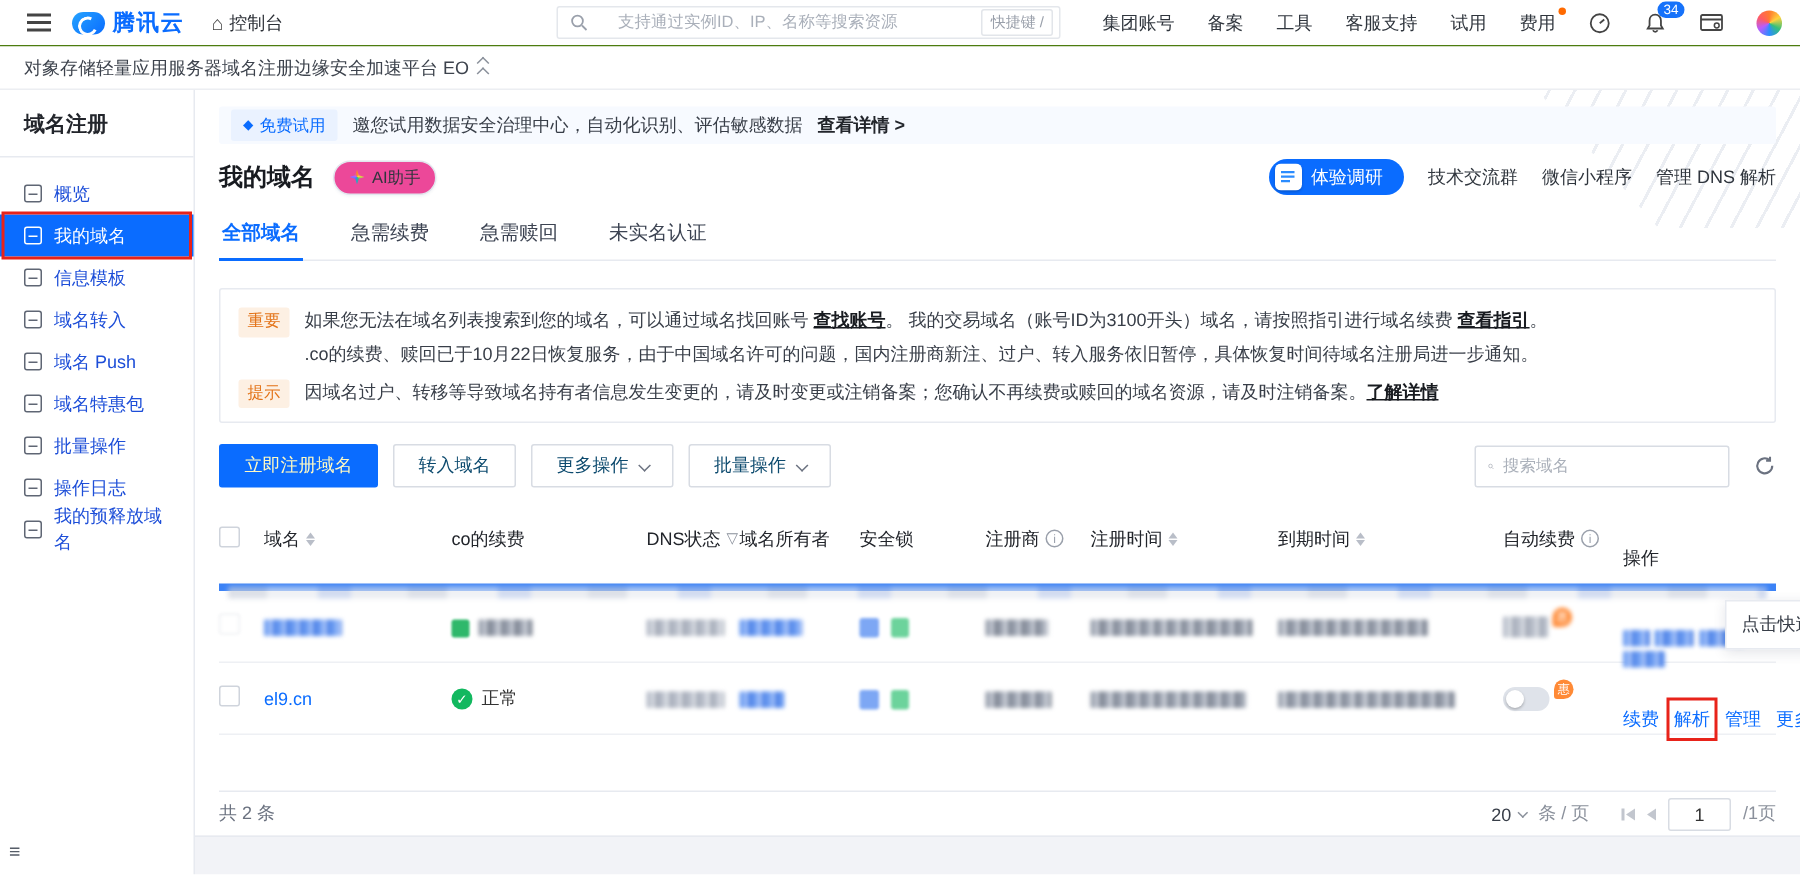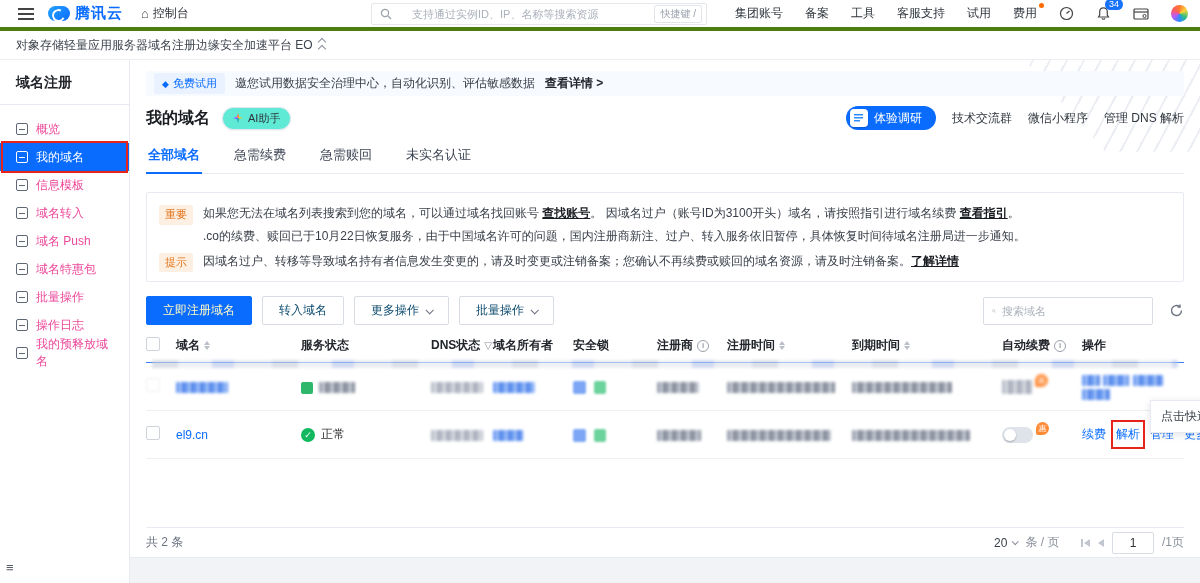--- a/index.html
+++ b/index.html
@@ -1,20 +1,20 @@
 <!DOCTYPE html>
 <html><head>
 <meta charset="utf-8">
 <style>
   *{margin:0;padding:0;box-sizing:border-box;font-family:"Liberation Sans","DejaVu Sans",sans-serif;}
   html,body{width:1200px;height:583px;overflow:hidden;background:#fff;font-size:12px;color:#333;}
   .app{position:relative;width:1200px;height:583px;display:flex;flex-direction:column;}
 
   
-  .topbar{height:31px;display:flex;align-items:center;padding:0 12px;border-bottom:4px solid #4d7c0f;background:#fff;flex:0 0 31px;}
+  .topbar{height:31px;display:flex;align-items:center;padding:0 12px;border-bottom:1px solid #4d7c0f;background:#fff;flex:0 0 31px;}
   .burger{width:16px;height:12px;border-top:2px solid #444;border-bottom:2px solid #444;position:relative;margin:0 14px 0 6px;cursor:pointer;}
   .burger::after{content:"";position:absolute;left:0;right:0;top:3px;border-top:2px solid #444;}
   .logo{display:flex;align-items:center;gap:5px;margin-right:18px;}
   .logo-cloud{width:22px;height:15px;background:linear-gradient(135deg,#25a3ff,#0a6cff);border-radius:8px 8px 8px 8px;position:relative;}
   .logo-cloud::before{content:"";position:absolute;left:4px;top:3px;width:9px;height:9px;border:2px solid #fff;border-radius:50%;border-right-color:transparent;transform:rotate(-20deg);}
   .logo-text{color:#0a6cff;font-size:15px;font-weight:bold;letter-spacing:1px;}
   .console{display:flex;align-items:center;gap:4px;font-size:12px;color:#2b2f36;}
   .home-ico{font-size:13px;color:#444;}
   .topbar .spacer{flex:1;}
   .searchbox{width:336px;height:22px;border:1px solid #e4e7ec;background:#fff;border-radius:2px;display:flex;align-items:center;padding:0 4px 0 8px;gap:20px;margin-right:28px;}
@@ -33,40 +33,40 @@
   .navbar2{height:29px;display:flex;align-items:center;padding:0 16px;border-bottom:1px solid #eceef2;background:#fff;color:#3d434d;font-size:12px;flex:0 0 29px;}
   .navbar2 .pitem{cursor:pointer;white-space:nowrap;}
   .dblchev{display:inline-flex;flex-direction:column;gap:1px;margin-left:6px;cursor:pointer;}
   .dblchev i{width:6px;height:6px;border-left:1.5px solid #8a909b;border-top:1.5px solid #8a909b;transform:rotate(45deg);display:block;}
 
   
   .bodyrow{flex:1;display:flex;min-height:0;position:relative;}
   .sidebar{width:130px;background:#fff;border-right:1px solid #e7eaf0;flex:0 0 130px;position:relative;}
   .sb-title{font-size:14px;font-weight:bold;color:#22252b;padding:14px 0 12px 16px;border-bottom:1px solid #e7eaf0;}
   .sb-menu{padding-top:10px;}
-  .sb-item{height:28px;display:flex;align-items:center;gap:8px;padding:0 10px 0 16px;color:#ec4899;cursor:pointer;position:relative;font-size:12px;}
+  .sb-item{height:28px;display:flex;align-items:center;gap:8px;padding:0 10px 0 16px;color:#1d4ed8;cursor:pointer;position:relative;font-size:12px;}
   .sb-item .micon{width:12px;height:12px;border:1.2px solid #5f6674;border-radius:2px;flex:0 0 12px;background:linear-gradient(#5f6674 0 0) 50% 60%/6px 1.2px no-repeat;}
   .sb-item.sel{background:#0a6cff;color:#fff;}
   .sb-item.sel .micon{border-color:#fff;background:linear-gradient(#fff 0 0) 50% 60%/6px 1.2px no-repeat;}
   .sb-item .chev-s{margin-left:auto;width:6px;height:6px;border-right:1.3px solid #9aa0ab;border-bottom:1.3px solid #9aa0ab;transform:rotate(45deg);}
   .anno{position:absolute;border:2px solid #e8231a;pointer-events:none;z-index:30;}
   .anno-sb{left:1px;right:1px;top:-2px;bottom:-2px;}
   .collapse-ico{position:absolute;left:6px;bottom:8px;color:#565d68;font-size:13px;cursor:pointer;}
 
   
   .content{flex:1;position:relative;display:flex;flex-direction:column;min-width:0;background:#fff;}
   .deco{position:absolute;right:0;top:0;width:270px;height:92px;background:repeating-linear-gradient(118deg,rgba(203,210,223,.38) 0 2px,transparent 2px 15px);clip-path:polygon(35% 0,100% 0,100% 100%,65% 100%);pointer-events:none;}
   .banner{margin:11px 16px 0;height:25px;display:flex;align-items:center;gap:10px;background:#f7faff;padding:0 8px;border-radius:2px;position:relative;z-index:1;}
   .freebadge{display:flex;align-items:center;gap:4px;background:#eaf2ff;color:#0a6cff;font-size:11px;padding:3px 8px;border-radius:2px;white-space:nowrap;cursor:pointer;}
   .freebadge .gem{color:#0a6cff;font-size:9px;}
   .banner .btxt{color:#383e48;}
   .banner .blink{color:#22252b;font-weight:bold;cursor:pointer;white-space:nowrap;}
   .pagehead{display:flex;align-items:center;margin:10px 16px 0;position:relative;z-index:1;}
   .ptitle{font-size:16px;font-weight:bold;color:#181b20;margin-right:12px;}
-  .aibtn{display:flex;align-items:center;gap:5px;border:1px solid #e2e6ee;background:#5eead4;border-radius:12px;padding:3px 10px;font-size:11px;color:#2f353d;cursor:pointer;box-shadow:0 1px 2px rgba(40,60,110,.06);}
+  .aibtn{display:flex;align-items:center;gap:5px;border:1px solid #e2e6ee;background:#ec4899;border-radius:12px;padding:3px 10px;font-size:11px;color:#2f353d;cursor:pointer;box-shadow:0 1px 2px rgba(40,60,110,.06);}
   .aistar{width:10px;height:10px;background:conic-gradient(#ff7a2f,#ffd23d,#34c07a,#2b8cff,#b75cff,#ff7a2f);clip-path:polygon(50% 0,62% 38%,100% 50%,62% 62%,50% 100%,38% 62%,0 50%,38% 38%);}
   .ph-right{margin-left:auto;display:flex;align-items:center;gap:16px;font-size:12px;color:#2f353d;}
   .survey{display:flex;align-items:center;background:#0a6cff;border-radius:13px;color:#fff;padding:3px 14px 3px 4px;gap:6px;cursor:pointer;}
   .survey .doc{width:18px;height:18px;background:#fff;border-radius:4px;box-shadow:0 1px 2px rgba(0,0,0,.2);background-image:linear-gradient(#2b8cff 0 0),linear-gradient(#2b8cff 0 0),linear-gradient(#2b8cff 0 0);background-size:9px 1.5px,9px 1.5px,6px 1.5px;background-position:4px 5px,4px 8px,4px 11px;background-repeat:no-repeat;}
   .ph-link{cursor:pointer;white-space:nowrap;}
   .tabs{display:flex;gap:30px;margin:12px 16px 0;border-bottom:1px solid #e7eaf0;padding-bottom:0;position:relative;z-index:1;}
   .tab{padding:4px 2px 9px;font-size:13px;color:#3c4352;cursor:pointer;position:relative;font-weight:bold;}
   .tab.active{color:#0a6cff;}
   .tab.active::after{content:"";position:absolute;left:0;right:0;bottom:-1px;height:2px;background:#0a6cff;}
   .tab:not(.active){font-weight:normal;}
@@ -85,33 +85,33 @@
   .toolbar .tspacer{flex:1;}
   .tsearch{width:170px;height:28px;border:1px solid #d8dce3;border-radius:2px;display:flex;align-items:center;gap:6px;padding:0 8px;background:#fff;}
   .tsearch input{border:0;outline:0;flex:1;font-size:11px;background:transparent;color:#333;}
   .tsearch input::placeholder{color:#aab0ba;}
   .refresh{margin-left:6px;cursor:pointer;display:flex;align-items:center;}
   .tooltip{position:absolute;top:226px;left:1020px;width:130px;background:#fff;border:1px solid #e7eaf0;box-shadow:0 2px 8px rgba(30,40,70,.12);padding:7px 10px;font-size:12px;color:#383e48;white-space:nowrap;z-index:20;}
 
   
   .tbl{margin:12px 16px 0;font-size:12px;}
   .tr{display:flex;align-items:center;min-height:26px;}
-  .tr.head{color:#22252b;font-weight:bold;border-bottom:1px solid #3b82f6;padding-bottom:8px;}
+  .tr.head{color:#22252b;font-weight:normal;border-bottom:5px solid #3b82f6;padding-bottom:8px;}
   .tr.row{border-bottom:1px solid #eef0f4;height:48px;position:relative;}
   .c0{flex:0 0 30px;}
   .c1{flex:0 0 125px;}
   .c2{flex:0 0 130px;}
   .c3{flex:0 0 62px;}
   .c4{flex:0 0 80px;}
   .c5{flex:0 0 84px;}
   .c6{flex:0 0 70px;}
   .c7{flex:0 0 125px;}
   .c8{flex:0 0 150px;}
   .c9{flex:0 0 80px;}
-  .c10{flex:1;}
+  .c10{flex:1;margin-top:27px;}
   .cb{width:14px;height:14px;border:1px solid #cfd4dc;border-radius:2px;background:#fff;display:inline-block;cursor:pointer;}
   .thflex{display:inline-flex;align-items:center;gap:4px;}
   .sorticon{display:inline-flex;flex-direction:column;gap:1px;}
   .sorticon i{width:0;height:0;border-left:3.5px solid transparent;border-right:3.5px solid transparent;display:block;}
   .sorticon .up{border-bottom:4px solid #b9bec8;}
   .sorticon .dn{border-top:4px solid #b9bec8;}
   .filter{color:#8a909b;font-size:10px;cursor:pointer;}
   .info{width:12px;height:12px;border:1px solid #9aa0ab;border-radius:50%;color:#9aa0ab;font-size:8px;display:inline-flex;align-items:center;justify-content:center;font-style:normal;cursor:pointer;}
   .mz{display:inline-block;height:11px;border-radius:1px;filter:blur(1.4px);vertical-align:middle;}
   .mz-blue{background:repeating-linear-gradient(90deg,#6d9df2 0 3px,#9dbcf7 3px 6px,#5487e8 6px 9px);}
@@ -292,21 +292,21 @@
         <span class="tab">急需赎回</span>
         <span class="tab">未实名认证</span>
       </div>
 
       <div class="card">
 
         <div class="noticebox">
           <div class="nrow">
             <span class="nbadge">重要</span>
             <span class="ntext">
-              <span>如果您无法在域名列表搜索到您的域名，可以通过域名找回账号 </span><span class="nlink">查找账号</span><span>。 因域名过户（账号ID为3100开头）域名，请按照指引进行域名续费 </span><span class="nlink">查看指引</span><span>。</span>
+              <span>如果您无法在域名列表搜索到您的域名，可以通过域名找回账号 </span><span class="nlink">查找账号</span><span>。 我的交易域名（账号ID为3100开头）域名，请按照指引进行域名续费 </span><span class="nlink">查看指引</span><span>。</span>
               <br><span>.co的续费、赎回已于10月22日恢复服务，由于中国域名许可的问题，国内注册商新注、过户、转入服务依旧暂停，具体恢复时间待域名注册局进一步通知。</span>
             </span>
           </div>
           <div class="nrow" style="margin-top:2px;">
             <span class="nbadge">提示</span>
             <span class="ntext"><span>因域名过户、转移等导致域名持有者信息发生变更的，请及时变更或注销备案；您确认不再续费或赎回的域名资源，请及时注销备案。</span><span class="nlink">了解详情</span></span>
           </div>
         </div>
 
         <div class="toolbar">
@@ -341,21 +341,21 @@
         <div class="tbl">
           <div class="tr head">
             <span class="c0"><span class="cb"></span></span>
             <span class="c1"><span class="thflex">
                   <span>域名</span>
                   <span class="sorticon">
                     <i class="up"></i>
                     <i class="dn"></i>
                   </span>
                 </span></span>
-            <span class="c2">服务状态</span>
+            <span class="c2">co的续费</span>
             <span class="c3"><span class="thflex">
                   <span>DNS状态</span>
                   <span class="filter">▽</span>
                 </span></span>
             <span class="c4">域名所有者</span>
             <span class="c5">安全锁</span>
             <span class="c6"><span class="thflex">
                   <span>注册商</span>
                   <i class="info">i</i>
                 </span></span>

